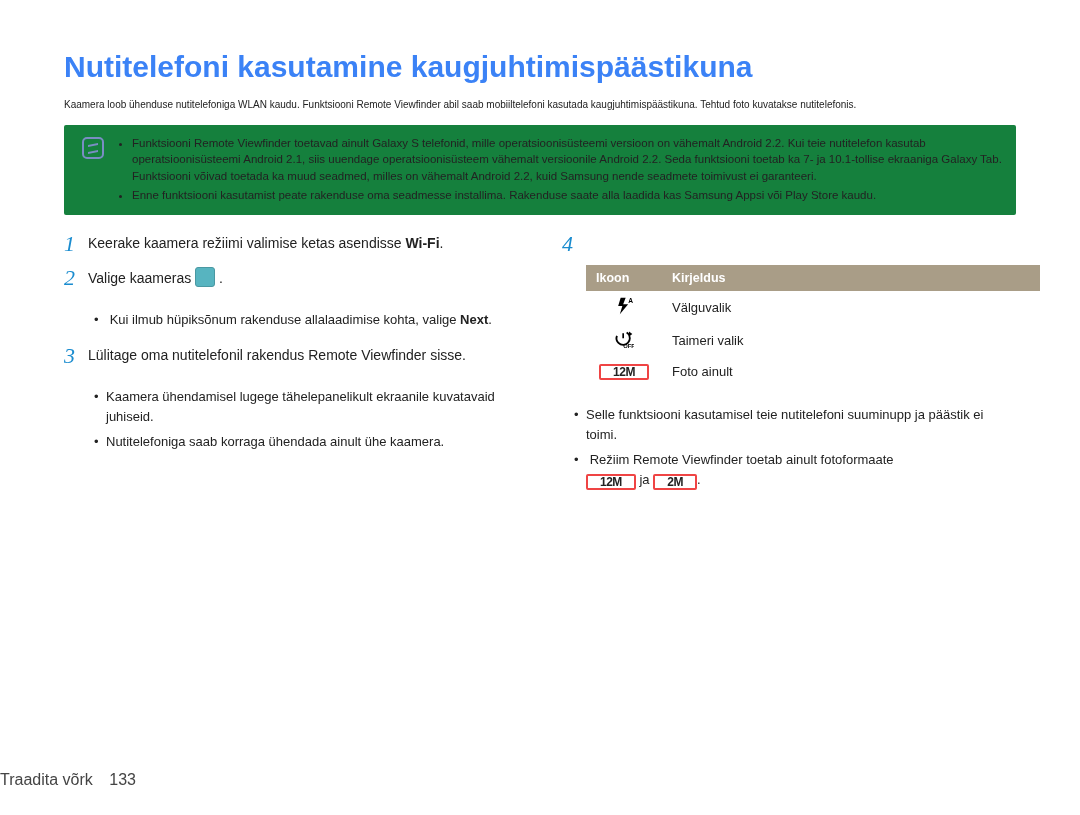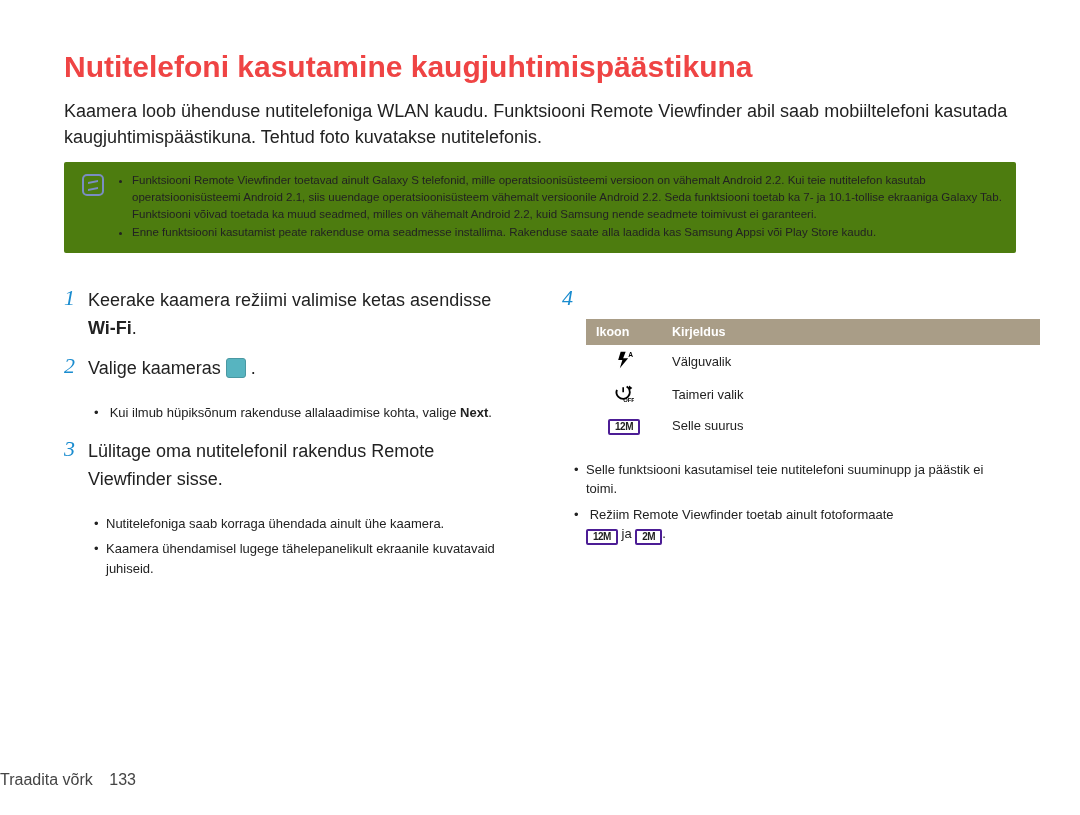--- a/index.html
+++ b/index.html
@@ -12,36 +12,36 @@
     background: #fff;
   }
   .page {
     padding: 50px 64px 0 64px;
     box-sizing: border-box;
     height: 100%;
     position: relative;
   }
   .title {
     font-size: 30px;
-    color: #ef4444;
+    color: #3b82f6;
     font-weight: bold;
     margin: 0 0 14px 0;
   }
   .intro {
-    font-size: 18px;
+    font-size: 10px;
     line-height: 1.45;
     margin: 0 0 12px 0;
   }
   .notebox {
-    background: #4d7c0f;
+    background: #15803d;
     display: flex;
     align-items: flex-start;
     padding: 10px 10px 10px 6px;
     border-radius: 2px;
-    margin-bottom: 32px;
+    margin-bottom: 16px;
   }
   .note-icon-wrap { flex: 0 0 46px; display:flex; justify-content:center; padding-top:2px; }
   .note-icon {
     width: 22px; height: 22px;
     border: 2px solid #7a8dc3;
     border-radius: 5px;
     box-sizing: border-box;
     position: relative;
   }
   .note-icon::before {
@@ -74,21 +74,21 @@
     font-family: Georgia, 'Times New Roman', serif;
     font-style: italic;
     font-size: 22px;
     color: #1a8ccf;
     width: 24px;
     flex-shrink: 0;
     line-height: 1;
     padding-top: 2px;
   }
   .step-text {
-    font-size: 18px;
+    font-size: 14px;
     line-height: 1.55;
     padding-top: 2px;
   }
   .step-text .bold { font-weight: bold; }
   .sub-bullets {
     font-size: 13px;
     line-height: 1.5;
     margin: 20px 0 14px 0;
     padding-left: 42px;
     list-style: none;
@@ -126,25 +126,25 @@
     font-size: 13px;
     padding: 5px 10px;
   }
   .opt-table td:first-child { width: 56px; text-align:center; }
 
   .ic-flash { position: relative; width: 20px; height:20px; display:inline-block; }
   .ic-flash svg { width:20px; height:20px; }
   .ic-timer svg { width:20px; height:20px; }
   .ic-size, .ic-size-sm {
     display:inline-block;
-    border:2px solid #4c1d95;
-    font-size:10px;
+    border:2px solid #ef4444;
+    font-size:12px;
     font-weight:bold;
     line-height:12px;
-    padding: 0 5px;
+    padding: 0 12px;
     border-radius:2px;
     letter-spacing:-0.5px;
     vertical-align: -2px;
   }
   .ic-size { }
   .ic-size-sm {}
   .footer {
     position: absolute;
     left: 0; right: 0;
     bottom: 26px;
@@ -193,22 +193,22 @@
         <li>
           <span>Kui ilmub hüpiksõnum rakenduse allalaadimise kohta, valige </span><span class="bold">Next</span><span>.</span>
         </li>
       </ul>
 
       <div class="step">
         <span class="step-num">3</span>
         <span class="step-text">Lülitage oma nutitelefonil rakendus Remote Viewfinder sisse.</span>
       </div>
       <ul class="sub-bullets">
+        <li>Kaamera ühendamisel lugege tähelepanelikult ekraanile kuvatavaid juhiseid.</li>
         <li>Nutitelefoniga saab korraga ühendada ainult ühe kaamera.</li>
-        <li>Kaamera ühendamisel lugege tähelepanelikult ekraanile kuvatavaid juhiseid.</li>
       </ul>
 
     </div>
 
     <div class="col">
 
       <div class="step">
         <span class="step-num">4</span>
       </div>
 
@@ -241,21 +241,21 @@
                   <text x="11" y="23" font-size="7" font-weight="bold" fill="#000">OFF</text>
                 </svg>
               </span>
             </td>
             <td>Taimeri valik</td>
           </tr>
           <tr>
             <td>
               <span class="ic-size">12M</span>
             </td>
-            <td>Selle suurus</td>
+            <td>Foto ainult</td>
           </tr>
         </tbody>
       </table>
 
       <ul class="sub-bullets" style="padding-left:24px;">
         <li>Selle funktsiooni kasutamisel teie nutitelefoni suuminupp ja päästik ei toimi.</li>
         <li>
           <span>Režiim Remote Viewfinder toetab ainult fotoformaate </span><br>
           <span class="ic-size">12M</span>
           <span> ja </span>

